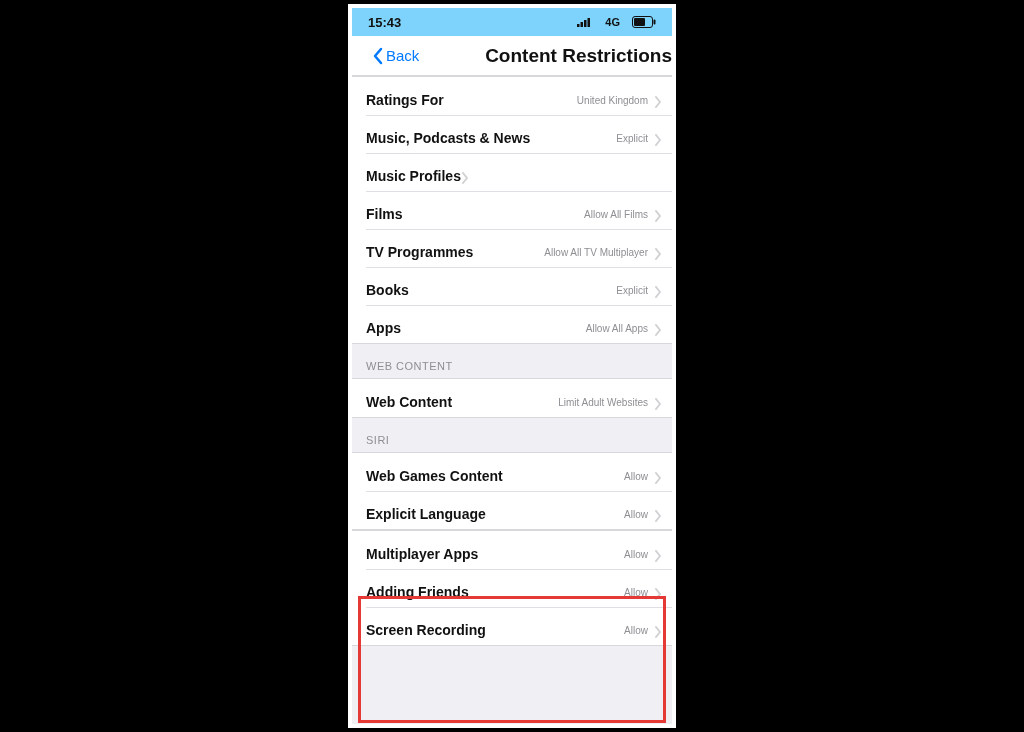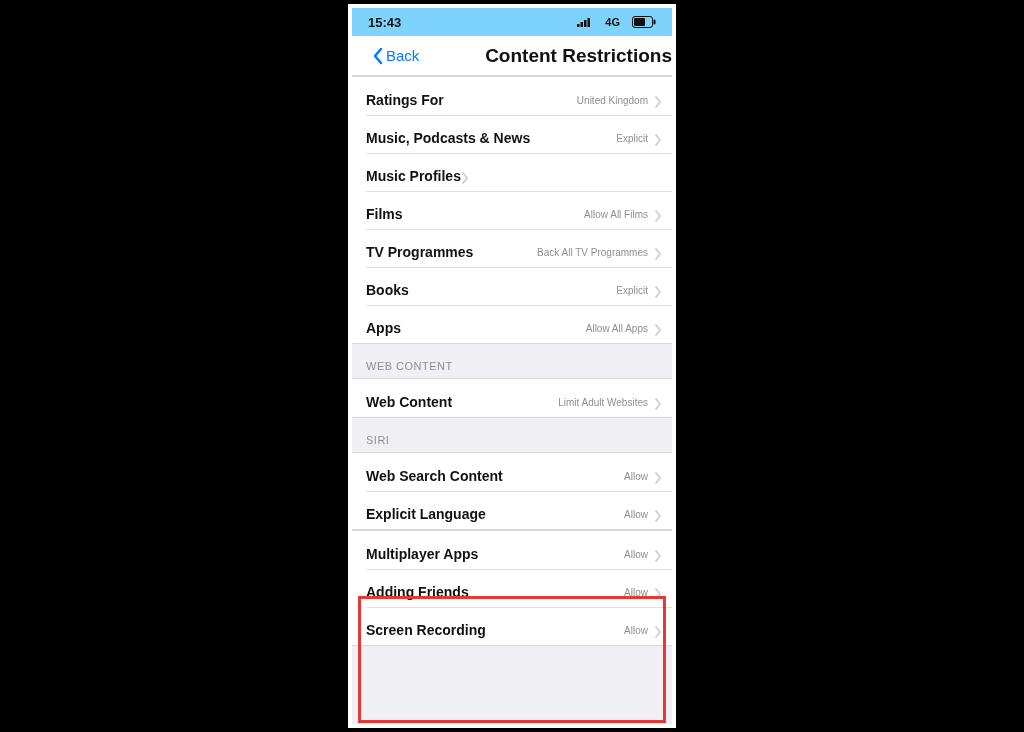--- a/index.html
+++ b/index.html
@@ -184,21 +184,21 @@
     </div>
     <div class="row">
       <span class="row-label">Films</span>
       <span class="row-value">Allow All Films</span>
       <span class="chev"><svg width="8" height="12" viewBox="0 0 8 12">
             <polyline points="2,1 6,6 2,11" fill="none" stroke="#8e8e93" stroke-width="2" stroke-linecap="round" stroke-linejoin="round"></polyline>
           </svg></span>
     </div>
     <div class="row">
       <span class="row-label">TV Programmes</span>
-      <span class="row-value">Back All TV Programmes</span>
+      <span class="row-value">Allow All TV Multiplayer</span>
       <span class="chev"><svg width="8" height="12" viewBox="0 0 8 12">
             <polyline points="2,1 6,6 2,11" fill="none" stroke="#8e8e93" stroke-width="2" stroke-linecap="round" stroke-linejoin="round"></polyline>
           </svg></span>
     </div>
     <div class="row">
       <span class="row-label">Books</span>
       <span class="row-value">Explicit</span>
       <span class="chev"><svg width="8" height="12" viewBox="0 0 8 12">
             <polyline points="2,1 6,6 2,11" fill="none" stroke="#8e8e93" stroke-width="2" stroke-linecap="round" stroke-linejoin="round"></polyline>
           </svg></span>
@@ -219,21 +219,21 @@
       <span class="row-value">Limit Adult Websites</span>
       <span class="chev"><svg width="8" height="12" viewBox="0 0 8 12">
             <polyline points="2,1 6,6 2,11" fill="none" stroke="#8e8e93" stroke-width="2" stroke-linecap="round" stroke-linejoin="round"></polyline>
           </svg></span>
     </div>
   </div>
 
   <div class="group-header">SIRI</div>
   <div class="group">
     <div class="row">
-      <span class="row-label">Web Search Content</span>
+      <span class="row-label">Web Games Content</span>
       <span class="row-value">Allow</span>
       <span class="chev"><svg width="8" height="12" viewBox="0 0 8 12">
             <polyline points="2,1 6,6 2,11" fill="none" stroke="#8e8e93" stroke-width="2" stroke-linecap="round" stroke-linejoin="round"></polyline>
           </svg></span>
     </div>
     <div class="row">
       <span class="row-label">Explicit Language</span>
       <span class="row-value">Allow</span>
       <span class="chev"><svg width="8" height="12" viewBox="0 0 8 12">
             <polyline points="2,1 6,6 2,11" fill="none" stroke="#8e8e93" stroke-width="2" stroke-linecap="round" stroke-linejoin="round"></polyline>

